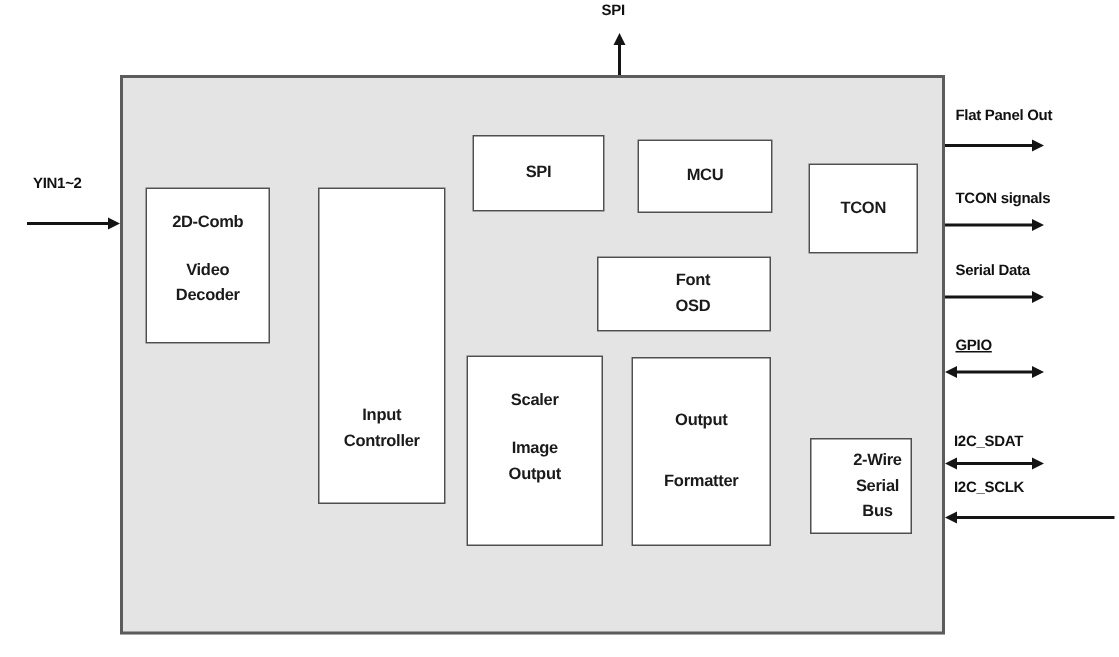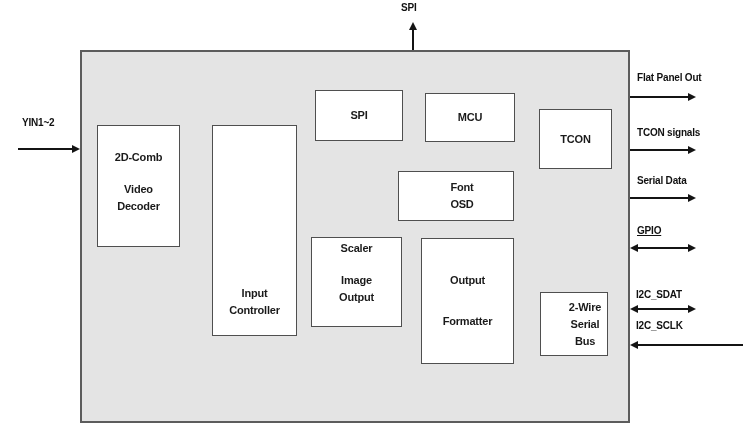--- a/index.html
+++ b/index.html
@@ -8,27 +8,27 @@
 
   .chip { position:absolute; left:80px; top:50px; width:550px; height:373px;
           background:#e4e4e4; border:2px solid #5c5c5c; box-sizing:border-box; }
 
   .blk { position:absolute; background:#ffffff; border:1.5px solid #4f4f4f; box-sizing:border-box;
          display:flex; flex-direction:column; align-items:center; justify-content:center;
          font-size:11px; font-weight:600; color:#1a1a1a; text-align:center; letter-spacing:-0.2px; }
   .bl  { display:block; line-height:17px; }
   .gap { margin-bottom:15px; }
 
-  #b-vd   { left:97px;  top:125px; width:83px;  height:122px; padding-bottom:8px; }
-  #b-ic   { left:212px; top:125px; width:85px;  height:211px; justify-content:flex-end; padding-bottom:16px; }
+  #b-vd   { left:97px;  top:125px; width:83px;  height:104px; padding-bottom:8px; }
+  #b-ic   { left:212px; top:125px; width:85px;  height:211px; justify-content:flex-end; padding-bottom:32px; }
   #b-spi  { left:315px; top:90px;  width:88px;  height:51px; }
   #b-mcu  { left:425px; top:93px;  width:90px;  height:49px; }
   #b-tcon { left:539px; top:109px; width:73px;  height:60px; }
   #b-osd  { left:398px; top:171px; width:116px; height:50px;padding-left:12px; }
-  #b-scl  { left:311px; top:237px; width:91px;  height:90px; padding-bottom:18px; }
+  #b-scl  { left:311px; top:237px; width:91px;  height:127px; padding-bottom:18px; }
   #b-of   { left:421px; top:238px; width:93px;  height:126px;gap:24px; }
   #b-swb  { left:540px; top:292px; width:68px;  height:64px;padding-left:22px; }
 
   .plabel { position:absolute; font-size:10px; font-weight:600; color:#111111;
             white-space:nowrap; letter-spacing:-0.2px; }
   #L-spitop { left:401px; top:2px; }
   #L-yin    { left:22px;  top:117px; }
   #L-fpo    { left:637px; top:72px; }
   #L-tcs    { left:637px; top:127px;text-align:right; }
   #L-sd     { left:637px; top:175px; }

